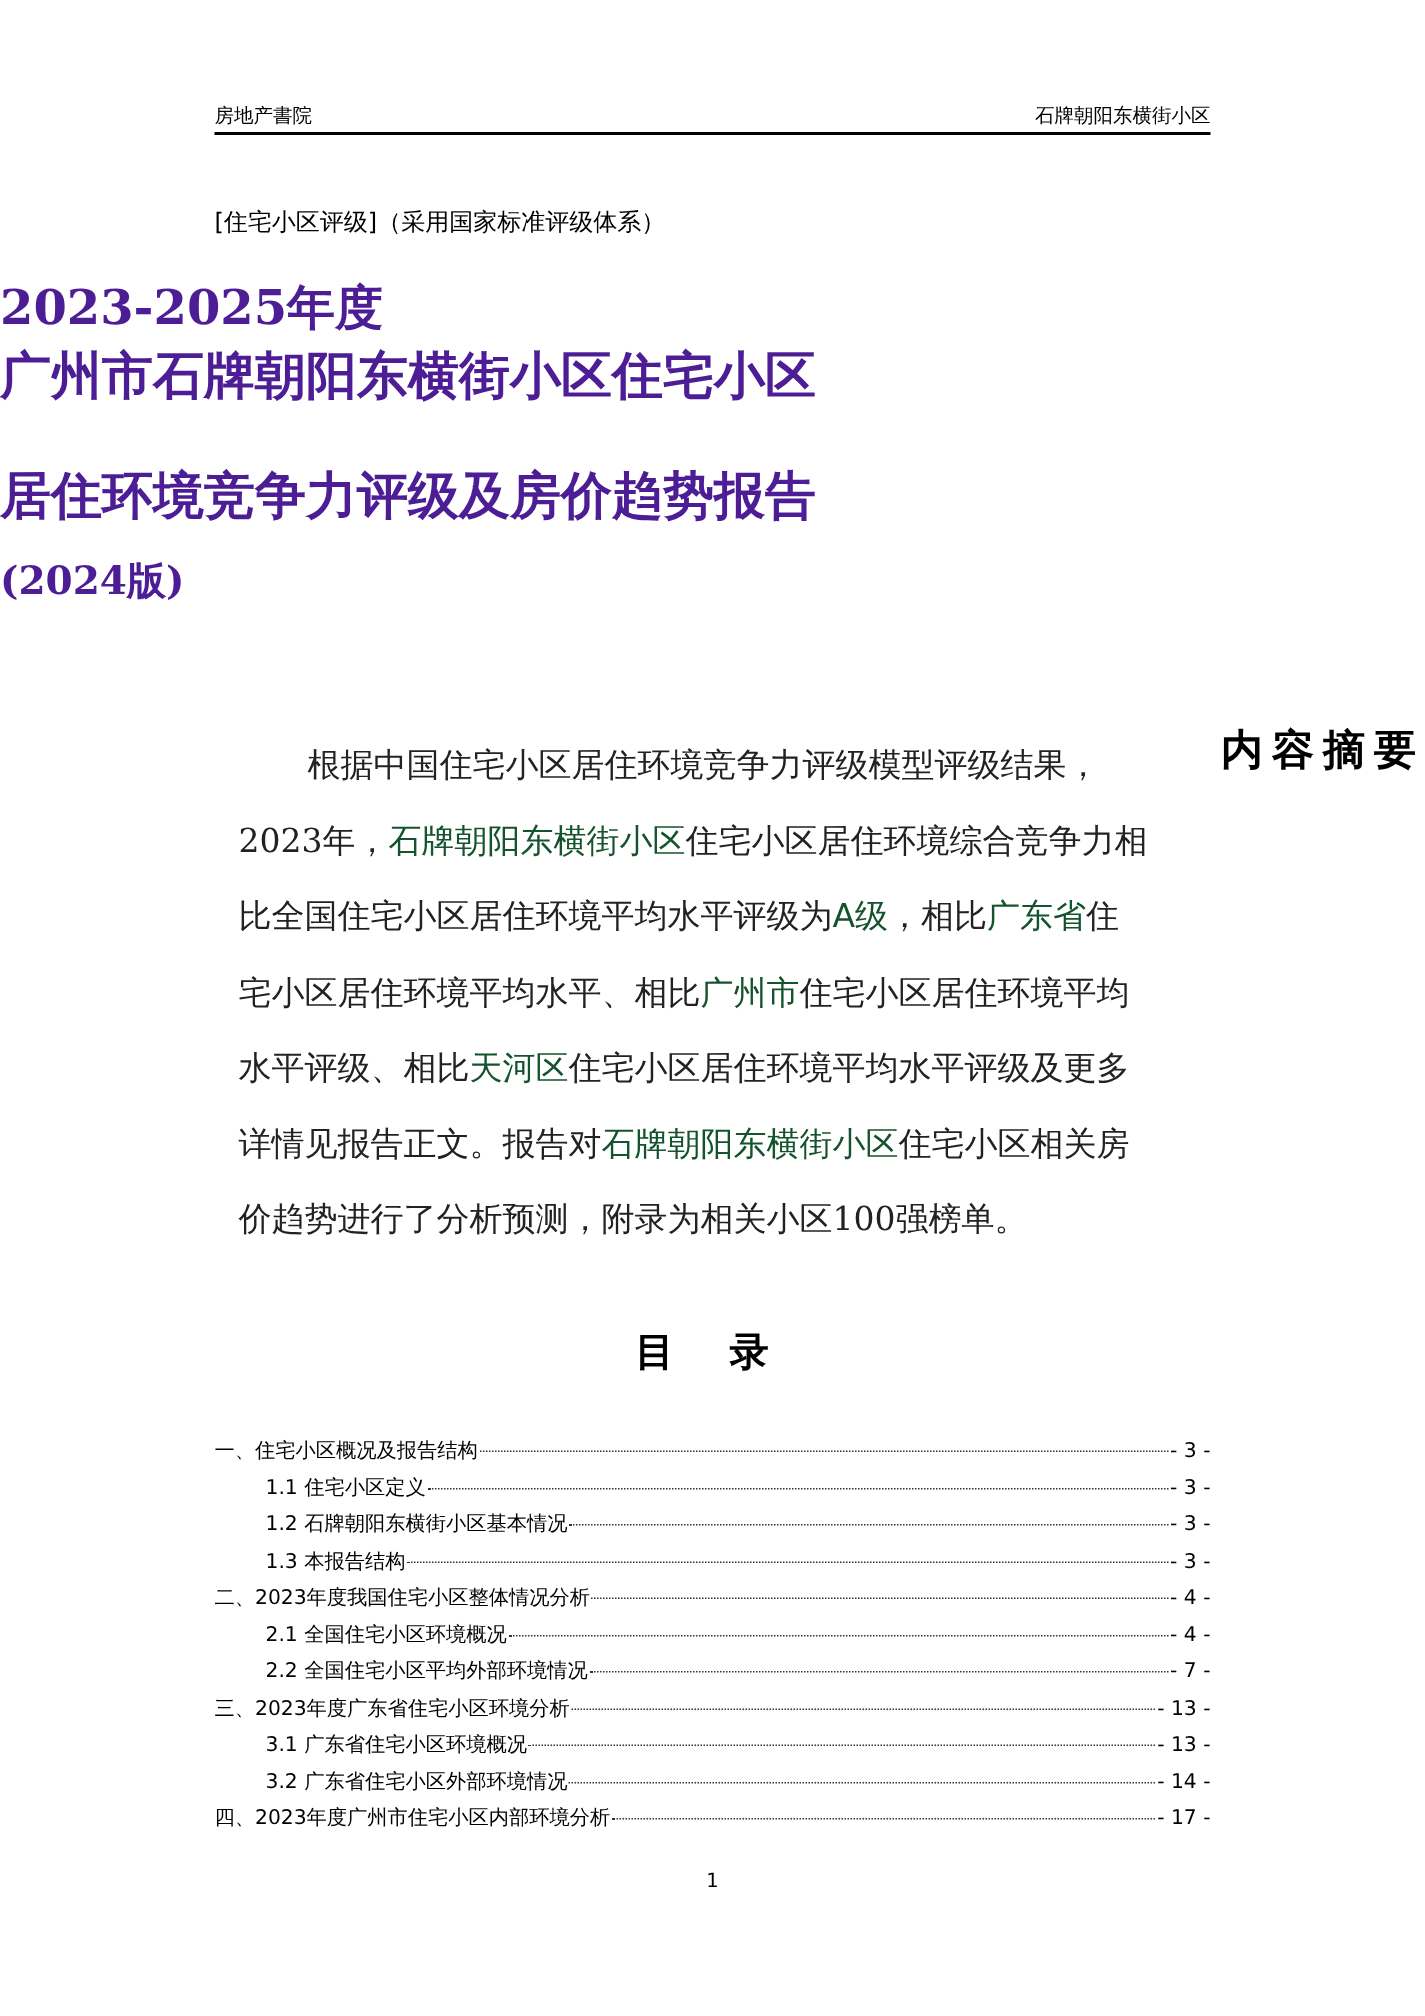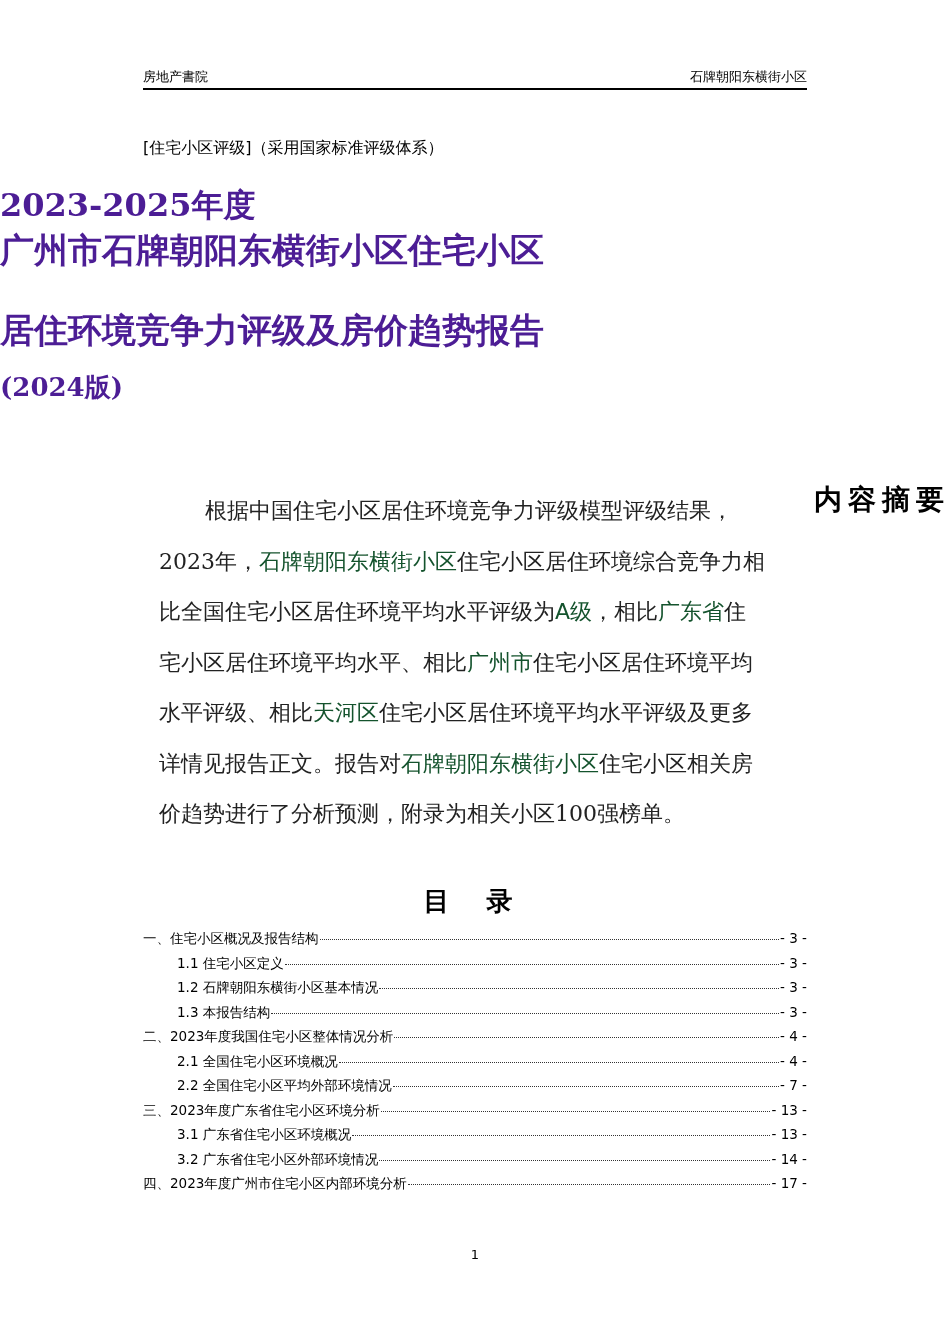--- a/index.html
+++ b/index.html
@@ -42,21 +42,21 @@
   .toc-title {
     position: absolute; left: 0; width: 950px; top: 884px; text-align: center;
     font-family: "DejaVu Sans", sans-serif; font-weight: bold; font-size: 26px; letter-spacing: 14px;
   }
   .toc {
     position: absolute; left: 143px; top: 930px; width: 664px;
     font-family: "DejaVu Sans", sans-serif; font-size: 13.5px;
   }
   .toc-row { display: flex; align-items: baseline; height: 24.5px; white-space: nowrap; }
   .toc-row.sub { padding-left: 34px; }
-  .toc-row .label { flex: 0 0 auto; }
+  .toc-row .label { flex: 0 0 auto; margin-top: 28px; }
   .toc-row .dots {
     flex: 1 1 auto; overflow: hidden; margin: 0 1px;
     border-bottom: 1.5px dotted #333; height: 10px; position: relative; top: -3px;
   }
   .toc-row .pg { flex: 0 0 auto; }
 
   .footer {
     position: absolute; left: 0; width: 950px; top: 1247px; text-align: center;
     font-family: "DejaVu Sans", sans-serif; font-size: 13px;
   }

